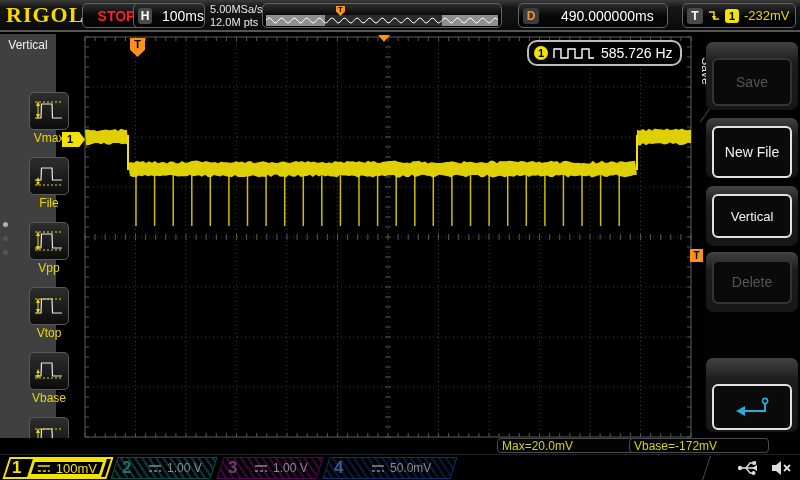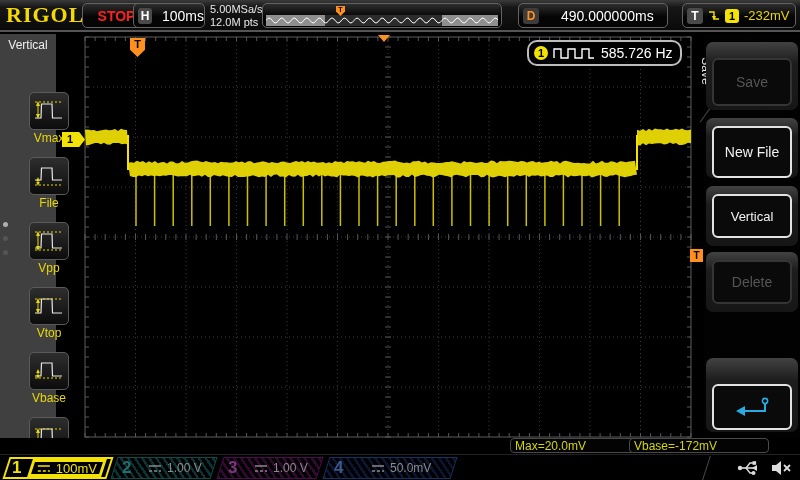--- a/index.html
+++ b/index.html
@@ -583,21 +583,21 @@
     <button class="mbtn enabled" style="top:350px;height:46px">
       <svg width="40" height="22">
         <circle cx="33" cy="5" r="2.6" fill="none" stroke="#29abe2" stroke-width="1.6"></circle>
         <path d="M33,8 V15 H12" stroke="#29abe2" fill="none" stroke-width="2"></path>
         <path d="M13,10 L13,20 L4,15 Z" fill="#29abe2"></path>
       </svg>
     </button>
   </div>
 
   <div id="measbar">
-    <div class="mval" style="left:510px">Max=20.0mV</div>
+    <div class="mval" style="left:497px">Max=20.0mV</div>
     <div class="mval" style="left:629px">Vbase=-172mV</div>
   </div>
 
   <div id="bottombar">
 
     <div class="chtab" style="left:6px;width:104px">
       <div class="chskew" style="left:0;width:104px;border:2px solid #f2e205;background:#000"></div>
       <div class="chdigit" style="left:6px;color:#f2e205">1</div>
       <div class="chinner" style="left:24px;width:74px;border:3px solid #f2e205;background:#000">
         <div class="content" style="color:#f2e205">

